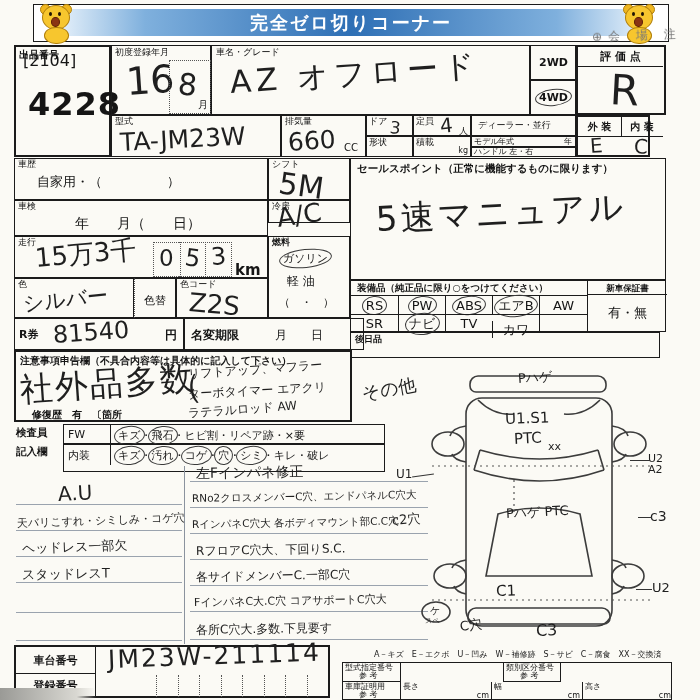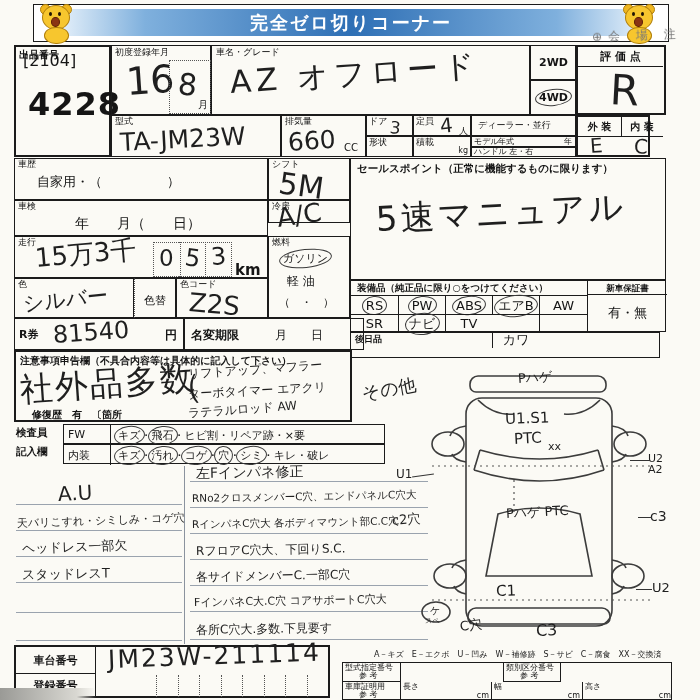--- a/index.html
+++ b/index.html
@@ -152,21 +152,21 @@
     <div class="hw t" style="left:20px;top:4px;font-size:26px;transform:rotate(-5deg);">15万3千</div>
     <div class="t" style="left:138px;top:5px;width:26px;height:33px;border:1.4px dotted #555;"></div>
     <div class="t" style="left:164px;top:5px;width:26px;height:33px;border:1.4px dotted #555;border-left:none;"></div>
     <div class="t" style="left:190px;top:5px;width:26px;height:33px;border:1.4px dotted #555;border-left:none;"></div>
     <div class="hw t" style="left:144px;top:8px;font-size:23px;">0</div>
     <div class="hw t" style="left:170px;top:6px;font-size:24px;transform:rotate(8deg);">5</div>
     <div class="hw t" style="left:196px;top:6px;font-size:24px;transform:rotate(-4deg);">3</div>
     <div class="t" style="left:220px;top:24px;font-size:15px;font-weight:bold;">km</div>
   </div>
   <div class="b" style="left:268px;top:236px;width:82px;height:82px;">
-    <div class="t lbl" style="left:3px;top:1px;">燃料</div>
+    <div class="t lbl" style="left:3px;top:1px;font-weight:bold;">燃料</div>
     <div class="t" style="left:14px;top:14px;font-size:11px;"><span class="oval">ガソリン</span></div>
     <div class="t" style="left:18px;top:36px;font-size:12px;">軽 油</div>
     <div class="t" style="left:10px;top:58px;font-size:11px;">（　・　）</div>
   </div>
   <div class="b" style="left:14px;top:278px;width:120px;height:40px;">
     <div class="t lbl" style="left:3px;top:1px;">色</div>
     <div class="hw t" style="left:8px;top:11px;font-size:21px;transform:rotate(-6deg);">シルバー</div>
   </div>
   <div class="b" style="left:134px;top:278px;width:42px;height:40px;border-left:1.4px dotted #555;">
     <div class="t" style="left:9px;top:14px;font-size:11px;">色替</div>
@@ -207,21 +207,21 @@
     <div class="t" style="left:0;top:33px;width:236px;height:17px;border-top:1.2px solid #1b1b1b;">
       <div class="cell" style="left:0;top:0;width:47px;height:17px;border-left:none;">
           <span>SR</span>
         </div>
       <div class="cell" style="left:47px;top:0;width:47px;height:17px;">
           <span class="oval">ナビ</span>
         </div>
       <div class="cell" style="left:94px;top:0;width:47px;height:17px;">
           <span>TV</span>
         </div>
-      <div class="cell" style="left:141px;top:16px;width:47px;height:17px;">
+      <div class="cell" style="left:141px;top:6px;width:47px;height:17px;">
           <span>カワ</span>
         </div>
       <div class="cell" style="left:188px;top:0;width:48px;height:17px;"></div>
     </div>
   </div>
   <div class="b" style="left:350px;top:332px;width:310px;height:26px;">
     <div class="t lbl" style="left:4px;top:2px;font-weight:bold;">後日品</div>
   </div>
 
   <div class="b" style="left:14px;top:318px;width:170px;height:32px;">
@@ -247,21 +247,21 @@
 
   <div class="t" style="left:16px;top:426px;font-size:10.5px;font-weight:bold;">検査員</div>
   <div class="t" style="left:16px;top:445px;font-size:10.5px;font-weight:bold;">記入欄</div>
   <div class="b thin" style="left:63px;top:424px;width:322px;height:20px;">
     <div class="t" style="left:4px;top:3px;font-size:11px;">FW</div>
     <div class="t" style="left:46px;top:0;height:20px;border-left:1.2px solid #1b1b1b;"></div>
     <div class="t" style="left:54px;top:3px;font-size:11px;">
       <span class="oval">キズ</span><span>・</span><span class="oval">飛石</span><span>・</span><span>ヒビ割</span><span>・</span><span>リペア跡</span><span>・</span><span>×要</span>
     </div>
   </div>
-  <div class="b thin" style="left:63px;top:444px;width:322px;height:20px;">
+  <div class="b thin" style="left:63px;top:444px;width:322px;height:28px;">
     <div class="t" style="left:4px;top:3px;font-size:11px;">内装</div>
     <div class="t" style="left:46px;top:0;height:20px;border-left:1.2px solid #1b1b1b;"></div>
     <div class="t" style="left:54px;top:3px;font-size:11px;">
       <span class="oval">キズ</span><span>・</span><span class="oval">汚れ</span><span>・</span><span class="oval">コゲ</span><span>・</span><span class="oval">穴</span><span>・</span><span class="oval">シミ</span><span>・</span><span>キレ</span><span>・</span><span>破レ</span>
     </div>
   </div>
 
   <div class="t" style="left:184px;top:466px;height:178px;border-left:1.2px solid #8b939e;"></div>
 
   <div class="line" style="left:16px;top:504px;width:166px;"></div>

